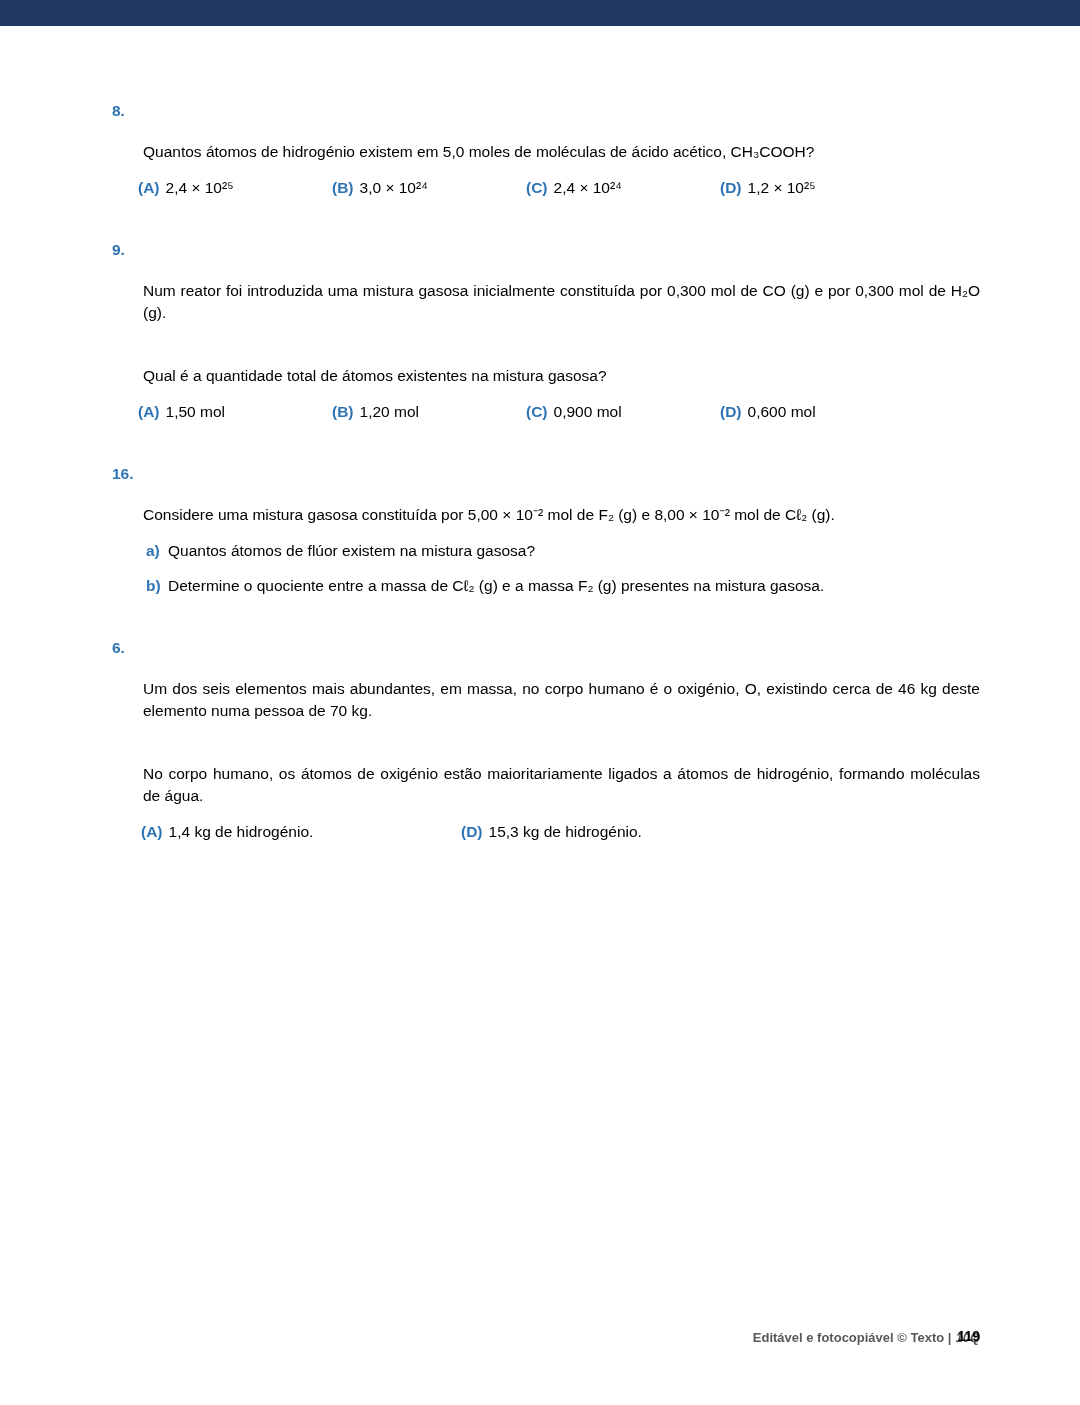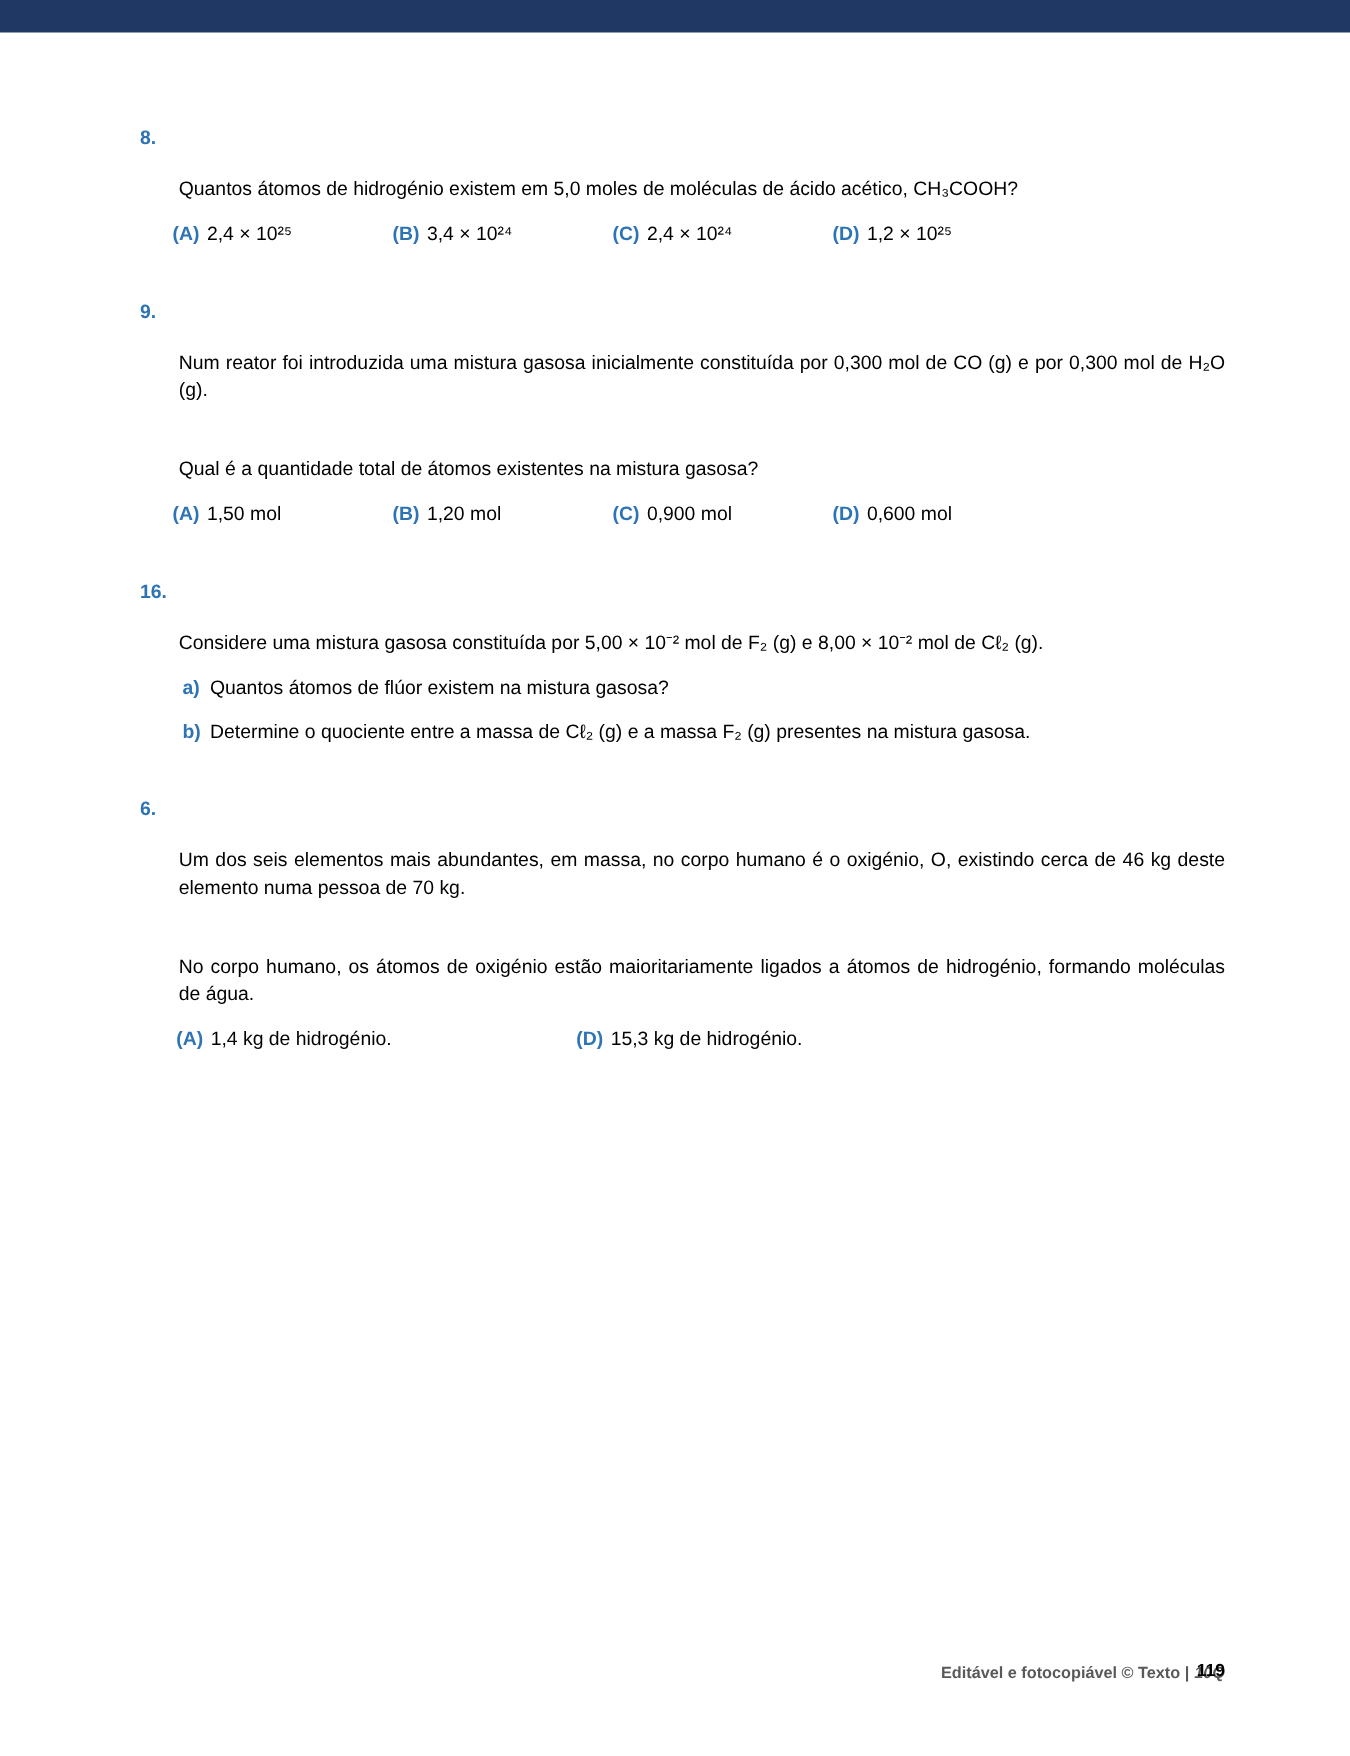--- a/index.html
+++ b/index.html
@@ -20,21 +20,21 @@
   .question { display: flex; margin-bottom: 40px; }
   .q-num {
     color: #2e74b5; font-weight: bold;
     width: 31px; flex-shrink: 0;
   }
   .q-body { flex: 1; min-width: 0; }
   .q-body p { margin-bottom: 14px; margin-top: 41px; }
   .q-body p.justify { text-align: justify; }
   .q-body p:last-child { margin-bottom: 0; }
 
-  .options-row { display: flex; margin-top: 4px; margin-left: -5px; }
+  .options-row { display: flex; margin-top: 4px; margin-left: -5px; gap: 18px; }
   .options-row .option { width: 176px; white-space: nowrap; }
   .opt-label { color: #2e74b5; font-weight: bold; margin-right: 6px; }
 
   .options-grid { display: grid; grid-template-columns: 320px 320px; row-gap: 13px; margin-top: 6px; margin-left: -2px; }
 
   .subq { display: flex; margin-bottom: 13px; margin-left: 3px; }
   .subq:last-child { margin-bottom: 0; }
   .subq-label { color: #2e74b5; font-weight: bold; width: 22px; flex-shrink: 0; }
 
   .footer {
@@ -59,21 +59,21 @@
 
     <section class="question">
       <span class="q-num">8.</span>
       <div class="q-body">
         <p>Quantos átomos de hidrogénio existem em 5,0 moles de moléculas de ácido acético, CH₃COOH?</p>
         <div class="options-row">
           <div class="option">
             <span class="opt-label">(A)</span><span>2,4 × 10²⁵</span>
           </div>
           <div class="option">
-            <span class="opt-label">(B)</span><span>3,4 × 10²⁴</span>
+            <span class="opt-label">(B)</span><span>3,0 × 10²⁴</span>
           </div>
           <div class="option">
             <span class="opt-label">(C)</span><span>2,4 × 10²⁴</span>
           </div>
           <div class="option">
             <span class="opt-label">(D)</span><span>1,2 × 10²⁵</span>
           </div>
         </div>
       </div>
     </section>

